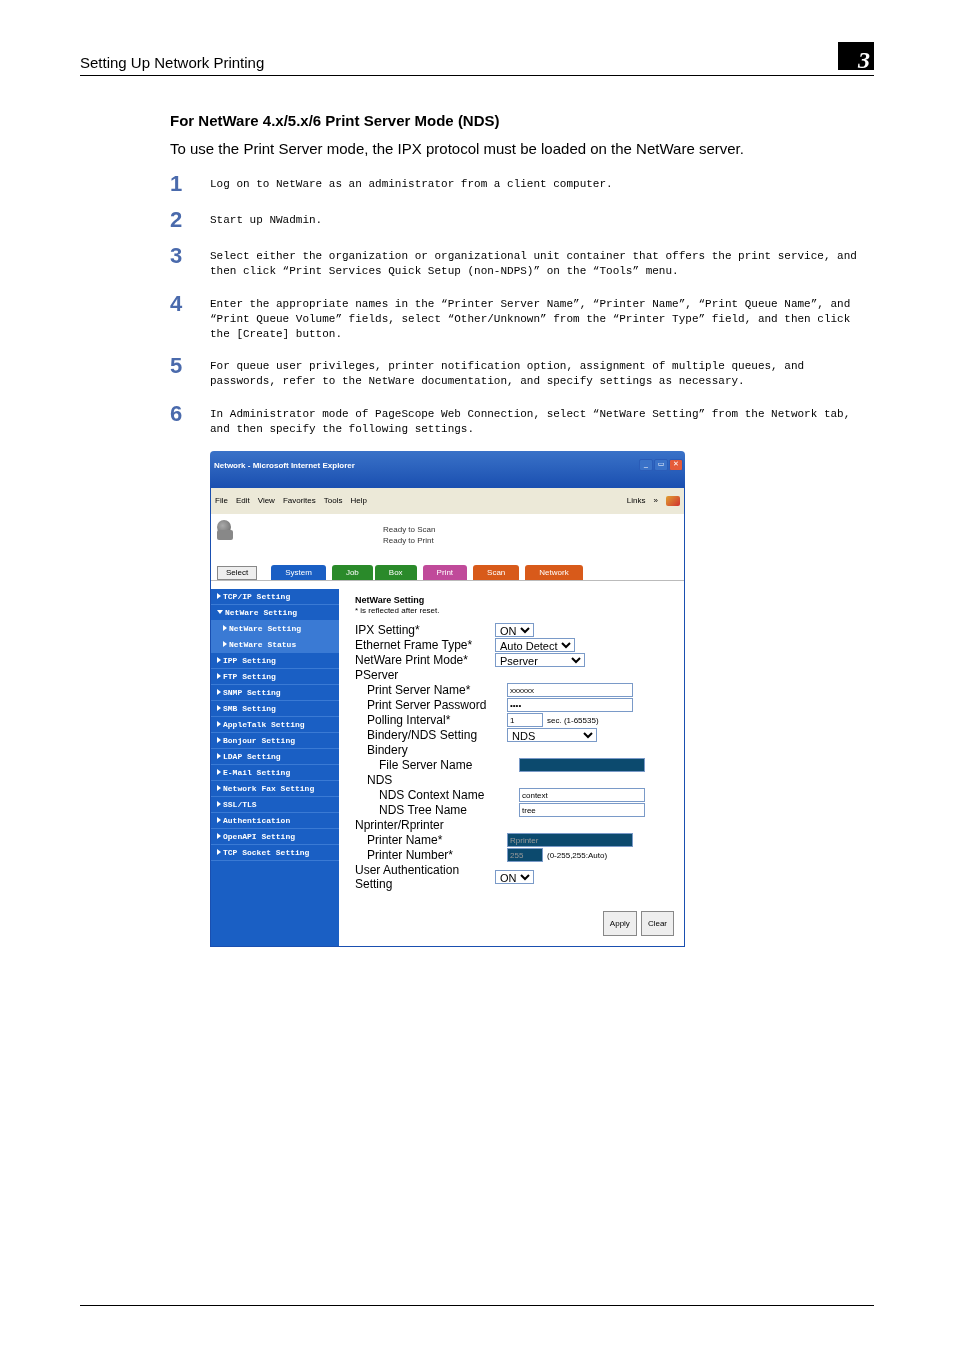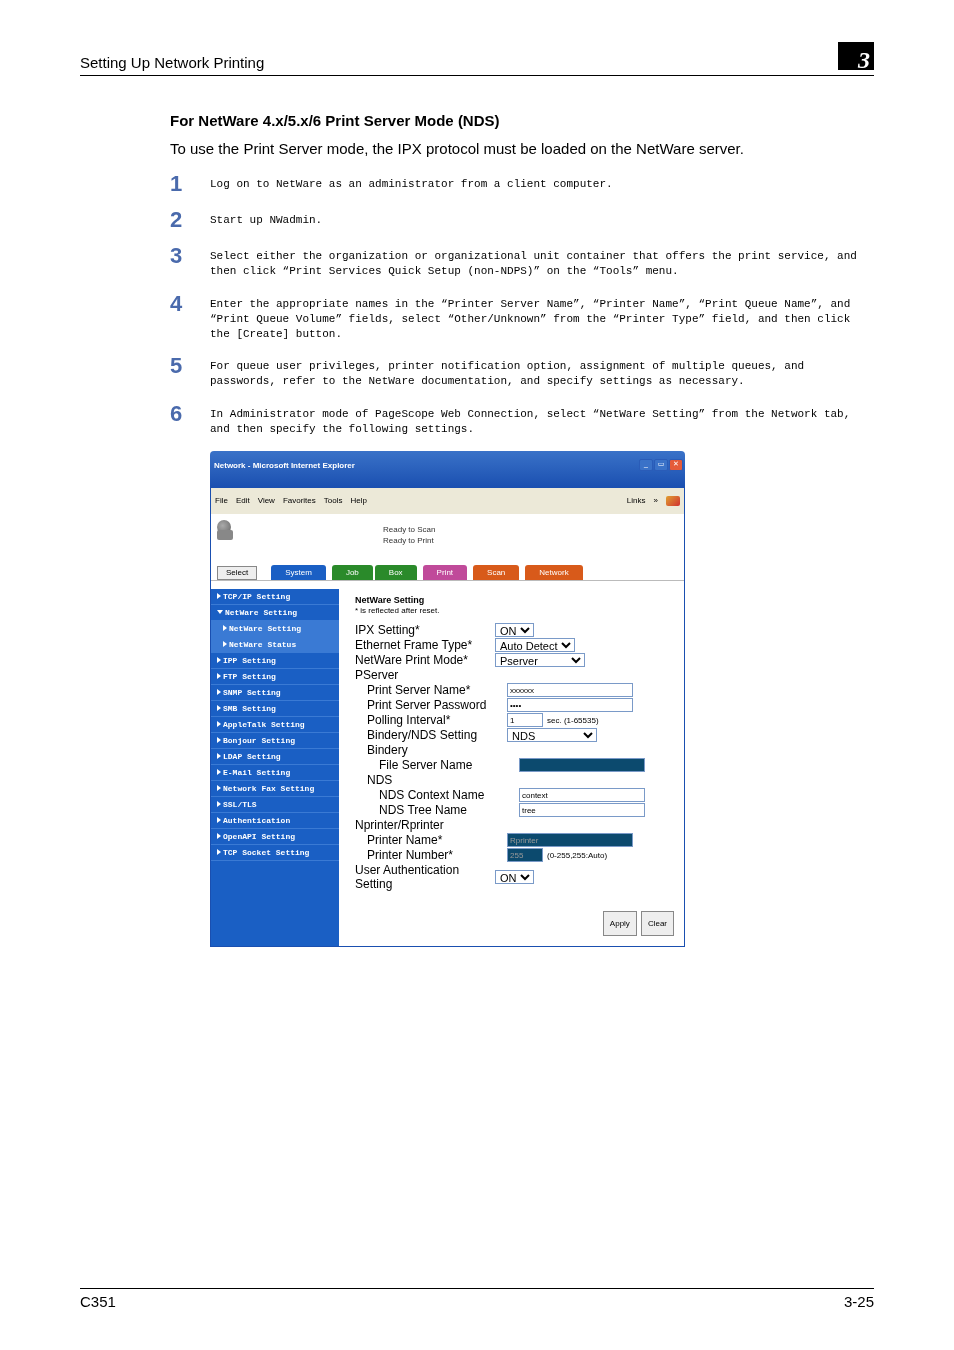--- a/index.html
+++ b/index.html
@@ -580,19 +580,15 @@
             </div>
           </div>
         </div>
       </div>
     </div>
 
   </div>
 
   <div class="ftr">
     <hr class="ftr-line">
-    <div class="ftr-row">
-      <span>C351</span>
-      <span>3-25</span>
-    </div>
   </div>
 
 </div>
 
 </body></html>

